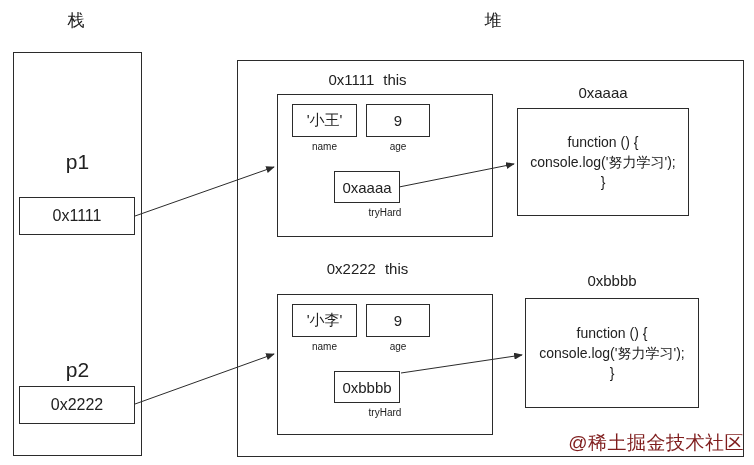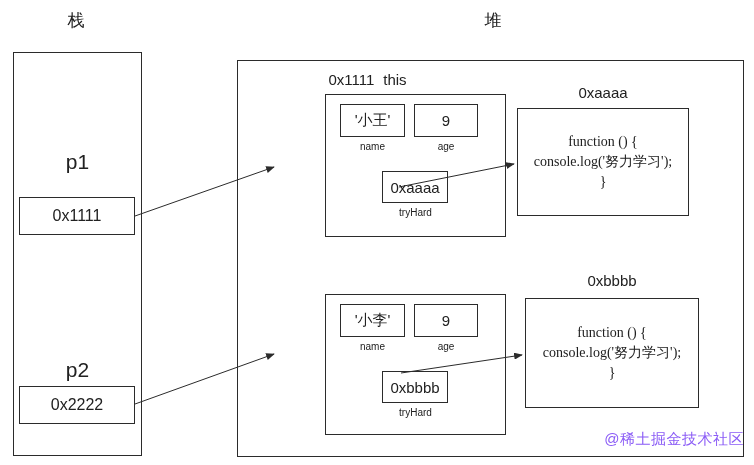--- a/index.html
+++ b/index.html
@@ -28,50 +28,50 @@
   .p2-label { top: 358px; }
   .var-box { position: absolute; left: 19px; width: 116px; height: 38px; border: 1px solid #2b2b2b; font-size: 16px; }
   .p1-box { top: 197px; }
   .p2-box { top: 386px; }
 
   .obj-title { position: absolute; left: 277px; width: 181px; text-align: center; font-size: 15px; }
   .obj1-title { top: 71px; }
   .obj2-title { top: 260px; }
   .obj-title .this-part { margin-left: 9px; }
 
-  .obj-box { position: absolute; left: 277px; width: 181px; border: 1px solid #2b2b2b; margin-left: 48px; }
+  .obj-box { position: absolute; left: 277px; width: 216px; border: 1px solid #2b2b2b; }
   .obj1-box { top: 94px; height: 143px; }
   .obj2-box { top: 294px; height: 141px; }
 
   .val-box { position: absolute; border: 1px solid #2b2b2b; font-size: 15px; }
   .name-val { left: 14px; top: 9px; width: 65px; height: 33px; }
   .age-val  { left: 88px; top: 9px; width: 64px; height: 33px; }
   .field-label { position: absolute; font-size: 10px; text-align: center; }
   .name-lbl { left: 14px; top: 46px; width: 65px; }
   .age-lbl  { left: 88px; top: 46px; width: 64px; }
   .ref-val { left: 56px; top: 76px; width: 66px; height: 32px; }
   .ref-lbl { left: 0; top: 112px; width: 100%; }
 
   .func-title { position: absolute; text-align: center; font-size: 15px; }
   .func1-title { left: 517px; top: 84px; width: 172px; }
   .func2-title { left: 525px; top: 272px; width: 174px; }
 
   .func-box {
     position: absolute; border: 1px solid #2b2b2b;
     display: flex; flex-direction: column; align-items: center; justify-content: center;
-    font-size: 14px; line-height: 20px; text-align: center; font-family: Liberation Serif, serif;
+    font-size: 14px; line-height: 20px; text-align: center;
   }
   .func1-box { left: 517px; top: 108px; width: 172px; height: 108px; }
   .func2-box { left: 525px; top: 298px; width: 174px; height: 110px; }
 
   .arrows { position: absolute; left: 0; top: 0; pointer-events: none; }
 
   .watermark {
     position: absolute; right: 10px; top: 430px;
-    font-size: 15px; color: #8b5cf6; letter-spacing: 0.5px;
+    font-size: 19px; color: #7f1d1d; letter-spacing: 0.5px;
   }
 </style>
 </head>
 <body>
 
 <div class="canvas">
 
   <div class="region-title stack-title">栈</div>
   <div class="region-title heap-title">堆</div>
 
@@ -95,20 +95,23 @@
     <div class="field-label ref-lbl">tryHard</div>
   </div>
 
   <div class="func-title func1-title">0xaaaa</div>
   <div class="func-box func1-box">
     <div class="code-line">function () {</div>
     <div class="code-line">console.log('努力学习');</div>
     <div class="code-line">}</div>
   </div>
 
+  <div class="obj-title obj2-title">
+    <span>0x2222</span><span class="this-part">this</span>
+  </div>
   <div class="obj-box obj2-box">
     <div class="val-box name-val center-text">'小李'</div>
     <div class="val-box age-val center-text">9</div>
     <div class="field-label name-lbl">name</div>
     <div class="field-label age-lbl">age</div>
     <div class="val-box ref-val center-text">0xbbbb</div>
     <div class="field-label ref-lbl">tryHard</div>
   </div>
 
   <div class="func-title func2-title">0xbbbb</div>

